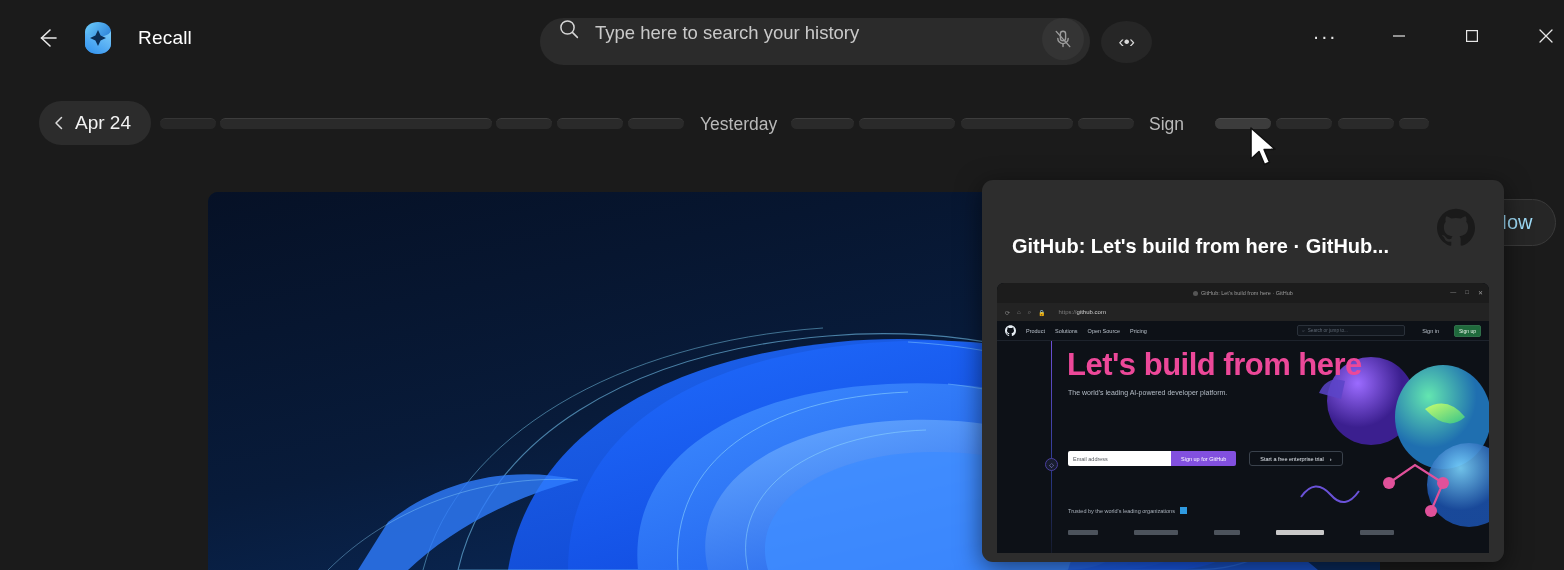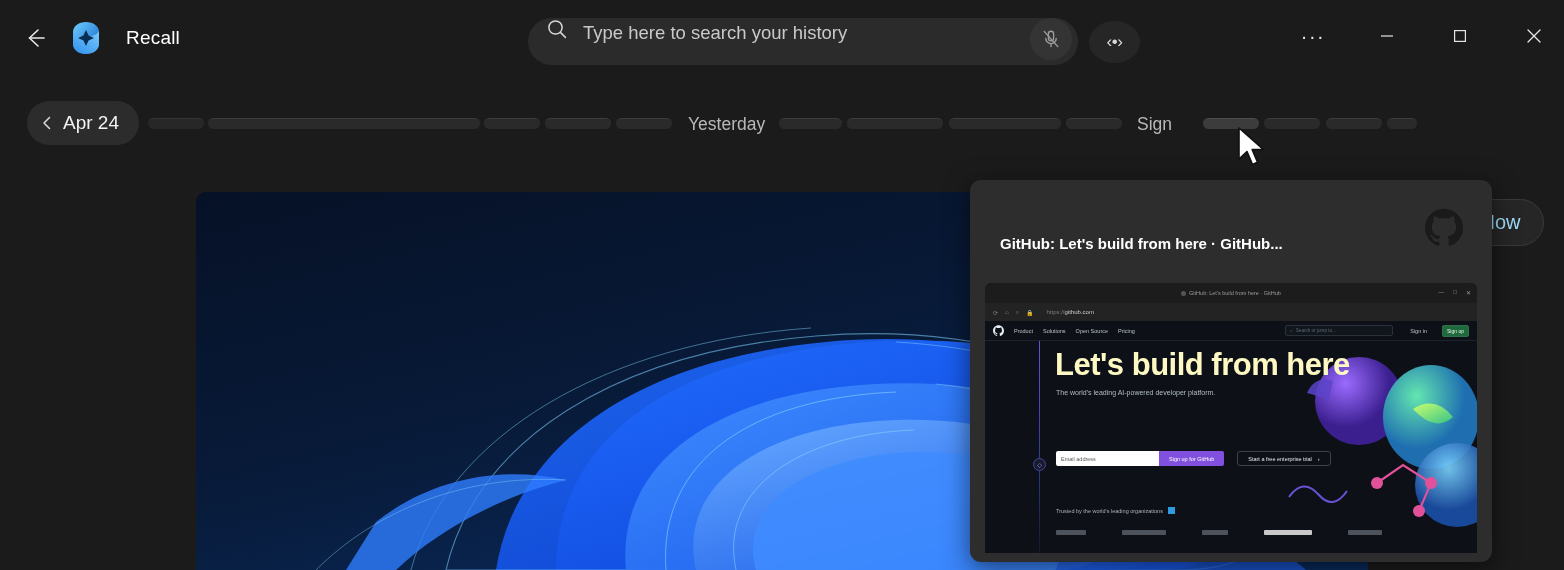--- a/index.html
+++ b/index.html
@@ -2,21 +2,21 @@
 <html><head>
 <meta charset="utf-8">
 <style>
   * { margin:0; padding:0; box-sizing:border-box; }
   html,body{
     width:1564px; height:570px; overflow:hidden;
     background:#1b1b1b;
     font-family:"Liberation Sans","DejaVu Sans",sans-serif;
     -webkit-font-smoothing:antialiased;
   }
-  #app{ position:relative; width:1420px; height:570px; background:#1b1b1b; }
+  #app{ position:relative; width:1420px; height:570px; background:#1b1b1b;margin-left:12px; }
 
   
   .titlebar{ position:absolute; left:0; top:0; width:1564px; height:80px; }
 
   .back-btn{
     position:absolute; left:12px; top:16px; width:46px; height:44px;
     display:flex; align-items:center; justify-content:center;
     border-radius:6px; cursor:pointer;
   }
   .back-btn svg{ display:block; }
@@ -120,21 +120,21 @@
     background:#2d2d2d; border-radius:11px;
     box-shadow:0 6px 26px rgba(0,0,0,.55);
     overflow:hidden;
   }
   .card-time{
     position:absolute; left:30px; top:22px;
     color:#b4b4b4; font-size:19.5px;
   }
   .card-title{
     position:absolute; left:30px; top:55px; width:400px;
-    color:#ffffff; font-size:15px; font-weight:bold;
+    color:#ffffff; font-size:20px; font-weight:bold;
     white-space:nowrap; overflow:hidden; text-overflow:ellipsis;
   }
   .card-fav{
     position:absolute; right:27px; top:26px; width:42px; height:42px;
     display:flex; align-items:center; justify-content:center;
   }
   .card-thumb{
     position:absolute; left:15px; top:103px; width:492px; height:270px;
     border-radius:7px 7px 0 0; overflow:hidden; background:#0b1016;
     cursor:pointer;
@@ -178,21 +178,21 @@
 
   .gh-hero{ position:absolute; left:0; top:58px; width:100%; bottom:0; overflow:hidden; }
   .gh-rail{ position:absolute; left:54px; top:0; bottom:0; width:1px;
             background:linear-gradient(180deg,#6d4fd6 0%,#2b3a8f 60%,#141a2a 100%); }
   .gh-railnode{
     position:absolute; left:48px; top:117px; width:13px; height:13px; border-radius:50%;
     background:#181d2e; border:1px solid #4a3fa0; display:flex; align-items:center; justify-content:center;
     color:#a8a0ff; font-size:6px;
   }
   .gh-h1{
-    position:absolute; left:70px; top:6px; color:#fef9c3;
+    position:absolute; left:70px; top:6px; color:#ec4899;
     font-size:31px; font-weight:bold; letter-spacing:-.5px; white-space:nowrap;
   }
   .gh-sub{
     position:absolute; left:71px; top:48px; color:#b4bcc6; font-size:7px; white-space:nowrap;
   }
   .gh-form{ position:absolute; left:71px; top:110px; display:flex; align-items:center; }
   .gh-email{
     width:103px; height:15px; background:#ffffff; border-radius:2px 0 0 2px;
     display:flex; align-items:center; padding-left:5px; color:#55595e; font-size:5.5px;
   }

